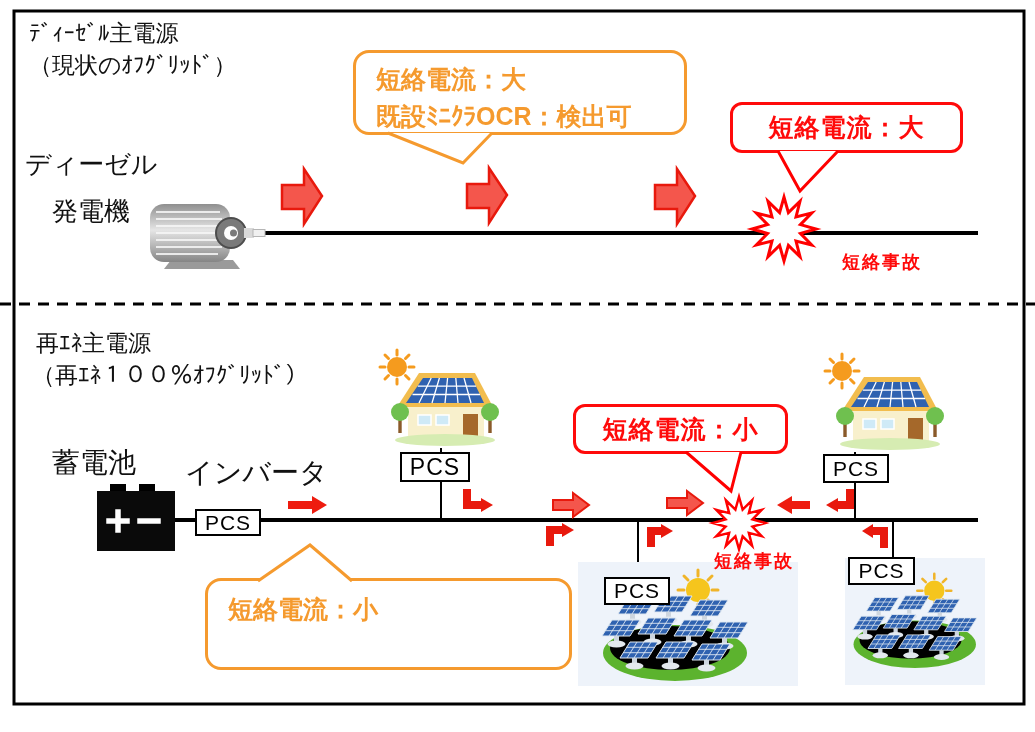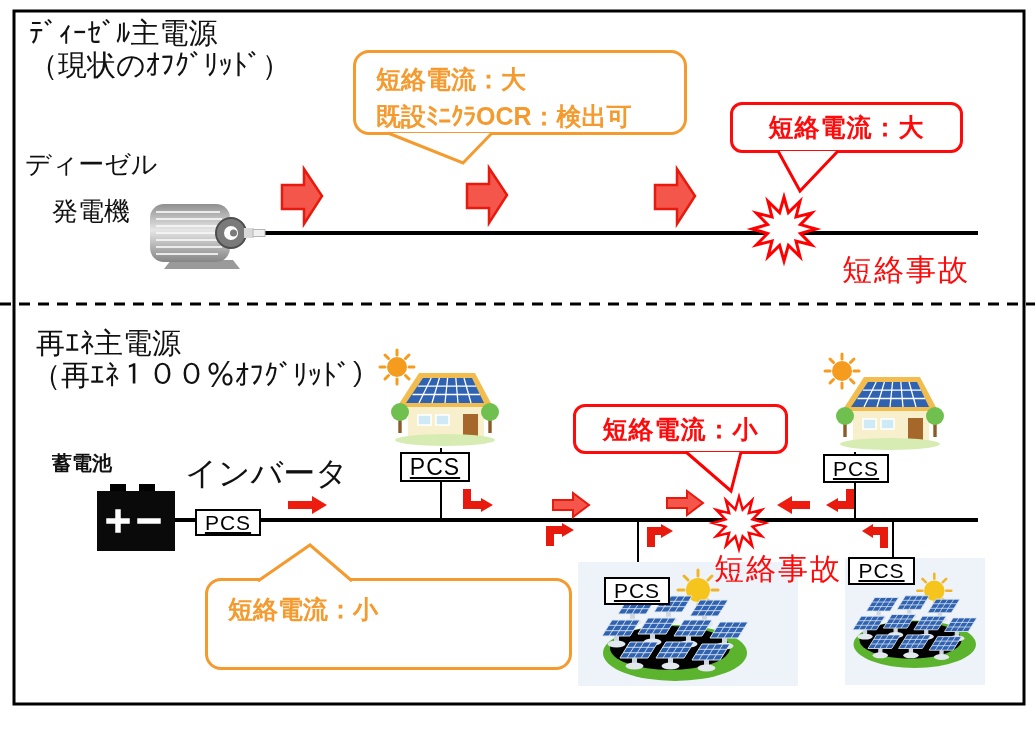--- a/index.html
+++ b/index.html
@@ -1,32 +1,32 @@
 <!DOCTYPE html>
 <html style="--accent_orange: #f59a2e; --accent_red: #ff0a0a;"><head>
 <meta charset="utf-8">
 <style>
   html,body{margin:0;padding:0;background:#fff;}
   .stage{position:relative;width:1035px;height:732px;background:#fff;
          font-family:"Liberation Sans",sans-serif;overflow:hidden;}
-  .lbl{position:absolute;color:#111;font-size:29px;line-height:30px;white-space:nowrap;}
+  .lbl{position:absolute;color:#111;font-size:23px;line-height:30px;white-space:nowrap;}
   .lbl-big{font-size:26px;line-height:32px;}
-  .red-lbl{position:absolute;color:var(--accent_red,#f00);font-weight:normal;
-           font-size:30px;letter-spacing:2px;white-space:nowrap;}
+  .red-lbl{position:absolute;color:var(--accent_red,#f00);font-weight:bold;
+           font-size:18px;letter-spacing:2px;white-space:nowrap;}
   .callout{position:absolute;background:#fff;border:3px solid;box-sizing:border-box;}
   .callout.orange{border-color:var(--accent_orange,#f59a2e);color:var(--accent_orange,#f59a2e);
                   border-radius:16px;font-weight:bold;font-size:25px;line-height:37px;
                   padding:8px 0 0 20px;white-space:nowrap;}
   .callout.red{border-color:var(--accent_red,#f00);color:var(--accent_red,#f00);
                border-radius:12px;font-weight:bold;font-size:25px;letter-spacing:1px;
                display:flex;align-items:center;justify-content:center;white-space:nowrap;}
   .ul{text-underline-offset:5px;text-decoration-thickness:2px;}
   .pcs{position:absolute;background:#fff;border:2px solid #000;box-sizing:border-box;
        display:flex;align-items:center;justify-content:center;
-       font-size:21px;letter-spacing:1px;color:#000;text-decoration:underline;}
+       font-size:21px;letter-spacing:1px;color:#000;}
   svg{position:absolute;left:0;top:0;pointer-events:none;}
 </style>
 </head>
 <body>
 
 <div class="stage">
 
   <svg width="1035" height="732" viewBox="0 0 1035 732">
     <defs>
       <linearGradient id="gg" x1="0" y1="0" x2="0" y2="1">
@@ -175,22 +175,22 @@
   </svg>
 
   <div class="lbl" style="left:29px;top:18px;">ﾃﾞｨｰｾﾞﾙ主電源</div>
   <div class="lbl lbl-big" style="left:25px;top:148px;">ディーゼル</div>
   <div class="lbl" style="left:29px;top:50px;">（現状のｵﾌｸﾞﾘｯﾄﾞ）</div>
   <div class="lbl lbl-big" style="left:52px;top:195px;">発電機</div>
   <div class="red-lbl" style="left:842px;top:250px;">短絡事故</div>
 
   <div class="lbl" style="left:36px;top:328px;">再ｴﾈ主電源</div>
   <div class="lbl" style="left:32px;top:360px;">（再ｴﾈ１００％ｵﾌｸﾞﾘｯﾄﾞ）</div>
-  <div class="lbl" style="left:52px;top:448px;font-size:20px;font-weight:bold;">蓄電池</div>
-  <div class="lbl" style="left:185px;top:458px;font-size:32px;">インバータ</div>
+  <div class="lbl" style="left:52px;top:448px;font-size:28px;">蓄電池</div>
+  <div class="lbl" style="left:185px;top:458px;font-size:28px;">インバータ</div>
   <div class="red-lbl" style="left:714px;top:549px;">短絡事故</div>
 
   <div class="pcs" style="left:195px;top:509px;width:66px;height:27px;">
       <span>PCS</span>
     </div>
   <div class="pcs" style="left:400px;top:452px;width:70px;height:30px;font-size:23px;">
       <span>PCS</span>
     </div>
   <div class="pcs" style="left:823px;top:454px;width:66px;height:29px;">
       <span>PCS</span>

